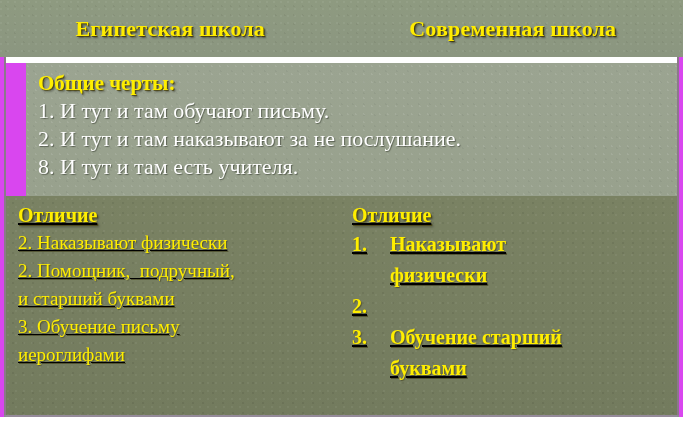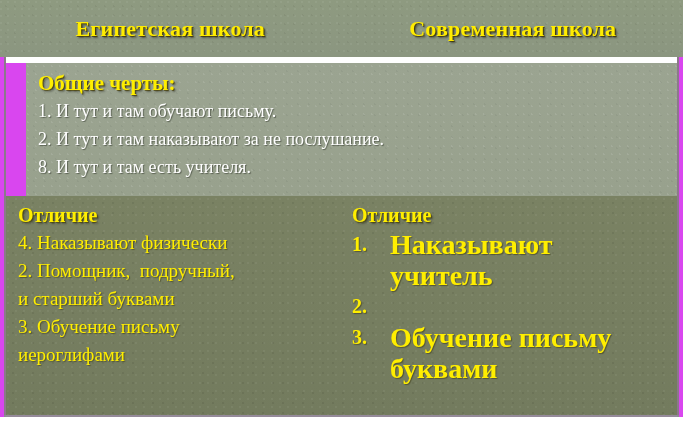--- a/index.html
+++ b/index.html
@@ -103,40 +103,41 @@
     margin-left: 20px;
   }
   .common-title {
     font-size: 21px;
     font-weight: bold;
     color: #ffee00;
     line-height: 28px;
     text-shadow: 1px 1px 0 rgba(70,60,0,.7), 2px 2px 2px rgba(0,0,0,.4);
   }
   .common-line {
-    font-size: 18px;
+    font-size: 22px;
     color: #ffffff;
     line-height: 28px;
     text-shadow: 1px 1px 1px rgba(40,45,35,.55);
   }
 
   
   .band-diff {
     position: absolute;
     left: 6px; right: 6px;
     top: 196px; bottom: 6px;
     background:
       radial-gradient(circle at 25% 35%, rgba(255,255,255,.05) 0 1px, transparent 1px),
       radial-gradient(circle at 68% 72%, rgba(0,0,0,.07) 0 1px, transparent 1px),
       linear-gradient(#7a8263, #737b5e);
     background-size: 8px 8px, 10px 10px, 100% 100%;
     display: flex;
   }
   .diff-col {
     box-sizing: border-box;
+    text-decoration: underline;
   }
   .diff-col.left {
     width: 338px;
     padding: 6px 0 0 12px;
   }
   .diff-col.right {
     flex: 1;
     padding: 6px 0 0 8px;
   }
   .diff-title {
@@ -159,21 +160,21 @@
   .diff-item .num {
     width: 38px;
     flex: 0 0 38px;
     font-size: 20px;
     font-weight: bold;
     color: #ffee00;
     line-height: 31px;
     text-shadow: 1px 1px 1px rgba(50,45,10,.5);
   }
   .diff-item .txt {
-    font-size: 28px;
+    font-size: 20px;
     font-weight: bold;
     color: #ffee00;
     line-height: 31px;
     text-shadow: 1px 1px 1px rgba(50,45,10,.5);
   }
 </style>
 </head>
 <body>
 
 <div class="slide">
@@ -194,44 +195,44 @@
     <div class="common-title">Общие черты:</div>
     <div class="common-line">1. И тут и там обучают письму.</div>
     <div class="common-line">2. И тут и там наказывают за не послушание.</div>
     <div class="common-line">8. И тут и там есть учителя.</div>
   </div>
 
   <div class="band-diff">
 
     <div class="diff-col left">
       <div class="diff-title">Отличие</div>
-      <div class="diff-line">4. Наказывают физически</div>
+      <div class="diff-line">2. Наказывают физически</div>
       <div class="diff-line">2. Помощник,  подручный,</div>
       <div class="diff-line">и старший буквами</div>
       <div class="diff-line">3. Обучение письму</div>
       <div class="diff-line">иероглифами</div>
     </div>
 
     <div class="diff-col right">
       <div class="diff-title">Отличие</div>
 
       <div class="diff-item">
         <span class="num">1.</span>
         <span class="txt">Наказывают</span>
       </div>
       <div class="diff-item">
         <span class="num"></span>
-        <span class="txt">учитель</span>
+        <span class="txt">физически</span>
       </div>
       <div class="diff-item">
         <span class="num">2.</span>
       </div>
       <div class="diff-item">
         <span class="num">3.</span>
-        <span class="txt">Обучение письму</span>
+        <span class="txt">Обучение старший</span>
       </div>
       <div class="diff-item">
         <span class="num"></span>
         <span class="txt">буквами</span>
       </div>
     </div>
 
   </div>
 
   <div class="frame-bottom"></div>

